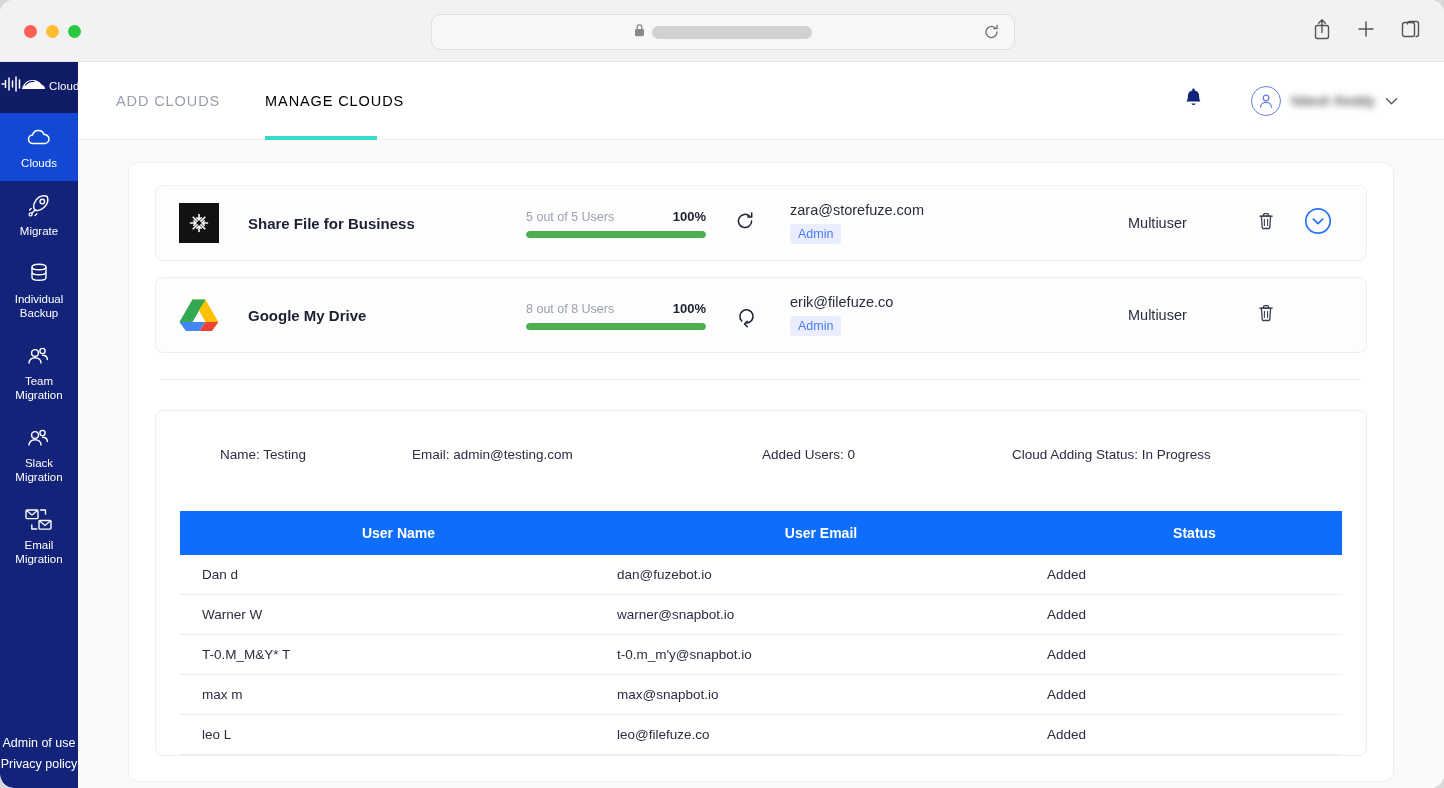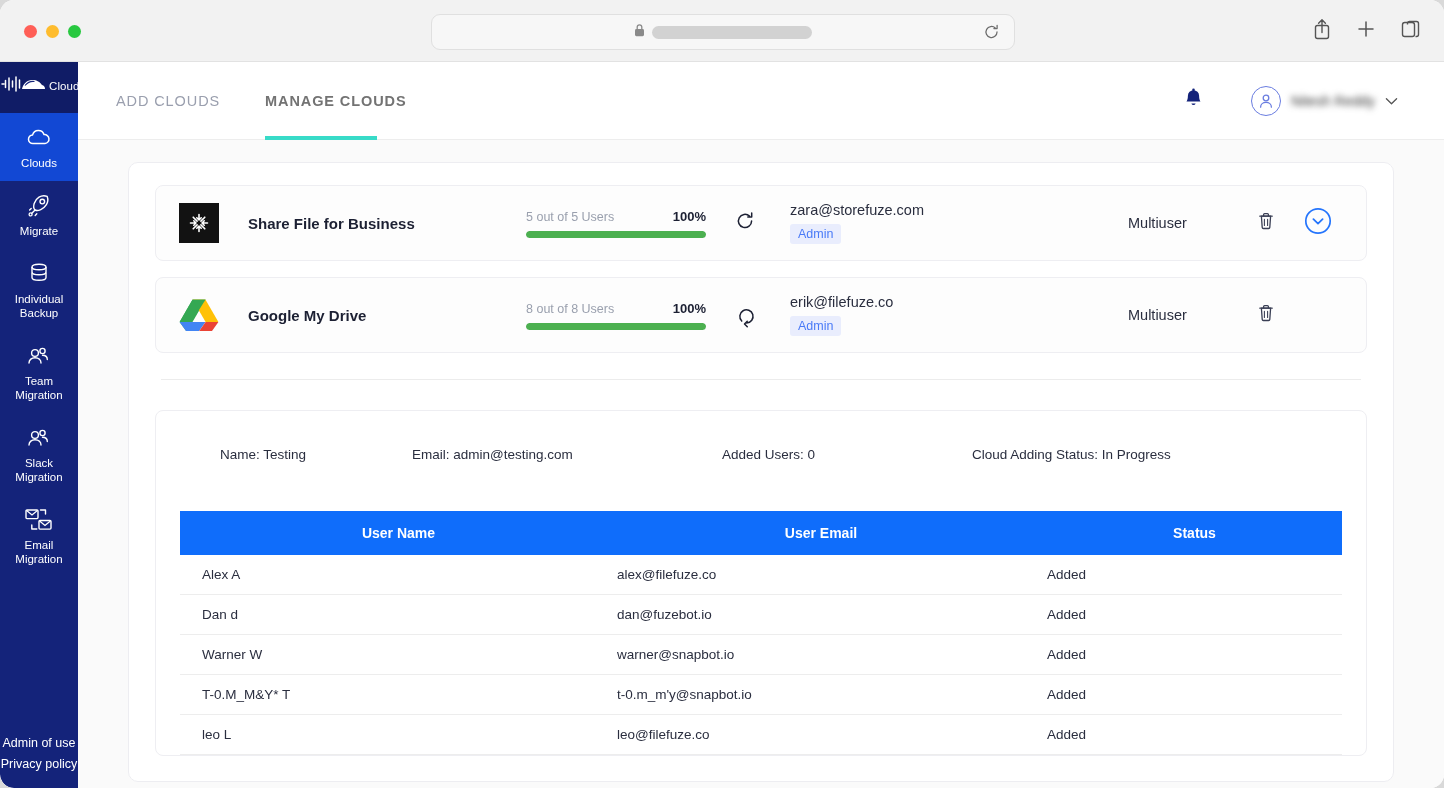--- a/index.html
+++ b/index.html
@@ -108,21 +108,21 @@
     display: flex; align-items: center;
   }
   .tabs { display: flex; align-items: flex-end; height: 78px; margin-left: 38px; }
   .tab {
     position: relative; height: 78px;
     display: flex; align-items: center;
     padding: 0 0 0 0; margin-right: 45px;
     font-size: 14.5px; letter-spacing: .9px;
     color: #9a9fae; cursor: pointer;
   }
-  .tab.active { color: #737373; font-weight: bold; }
+  .tab.active { color: #000000; font-weight: normal; }
   .tab.active::after {
     content: ""; position: absolute; left: 0; bottom: 0;
     width: 112px; height: 4px; background: #38dbc8;
   }
   .topnav-right {
     margin-left: auto; margin-right: 46px;
     display: flex; align-items: center; gap: 48px;
   }
   .user-chip { display: flex; align-items: center; gap: 10px; cursor: pointer; }
   .avatar-ring {
@@ -216,21 +216,21 @@
     margin-top: 30px;
     border: 1px solid #eeeef2;
     border-radius: 8px;
     background: #ffffff;
     padding: 22px 24px 0 24px;
   }
   .meta-row { display: flex; align-items: center; height: 42px; }
   .meta-item { font-size: 13.5px; color: #2a2e3f; }
   .meta-item:nth-child(1) { width: 232px; padding-left: 40px; }
   .meta-item:nth-child(2) { width: 310px; }
-  .meta-item:nth-child(3) { width: 250px; }
+  .meta-item:nth-child(3) { width: 250px; margin-left: 40px; }
   .meta-item:nth-child(4) { flex: 1; }
 
   
   .table { width: 100%; border-collapse: collapse; margin-top: 36px; }
   .table thead th {
     background: #0f6dfb; color: #ffffff;
     font-size: 14px; font-weight: bold;
     text-align: center;
     padding: 14px 0 14px 22px;
     height: 42px;
@@ -555,40 +555,40 @@
           <table class="table">
             <thead>
               <tr>
                 <th class="c1">User Name</th>
                 <th class="c2">User Email</th>
                 <th class="c3">Status</th>
               </tr>
             </thead>
             <tbody>
               <tr>
-                <td>Alex A</td>
-                <td>alex@filefuze.co</td>
-                <td>Added</td>
-              </tr>
-              <tr>
                 <td>Dan d</td>
                 <td>dan@fuzebot.io</td>
                 <td>Added</td>
               </tr>
               <tr>
                 <td>Warner W</td>
                 <td>warner@snapbot.io</td>
                 <td>Added</td>
               </tr>
               <tr>
                 <td>T-0.M_M&amp;Y* T</td>
                 <td>t-0.m_m'y@snapbot.io</td>
                 <td>Added</td>
               </tr>
               <tr>
+                <td>max m</td>
+                <td>max@snapbot.io</td>
+                <td>Added</td>
+              </tr>
+              <tr>
                 <td>leo L</td>
                 <td>leo@filefuze.co</td>
                 <td>Added</td>
               </tr>
             </tbody>
           </table>
         </div>
 
       </div>
     </div>

